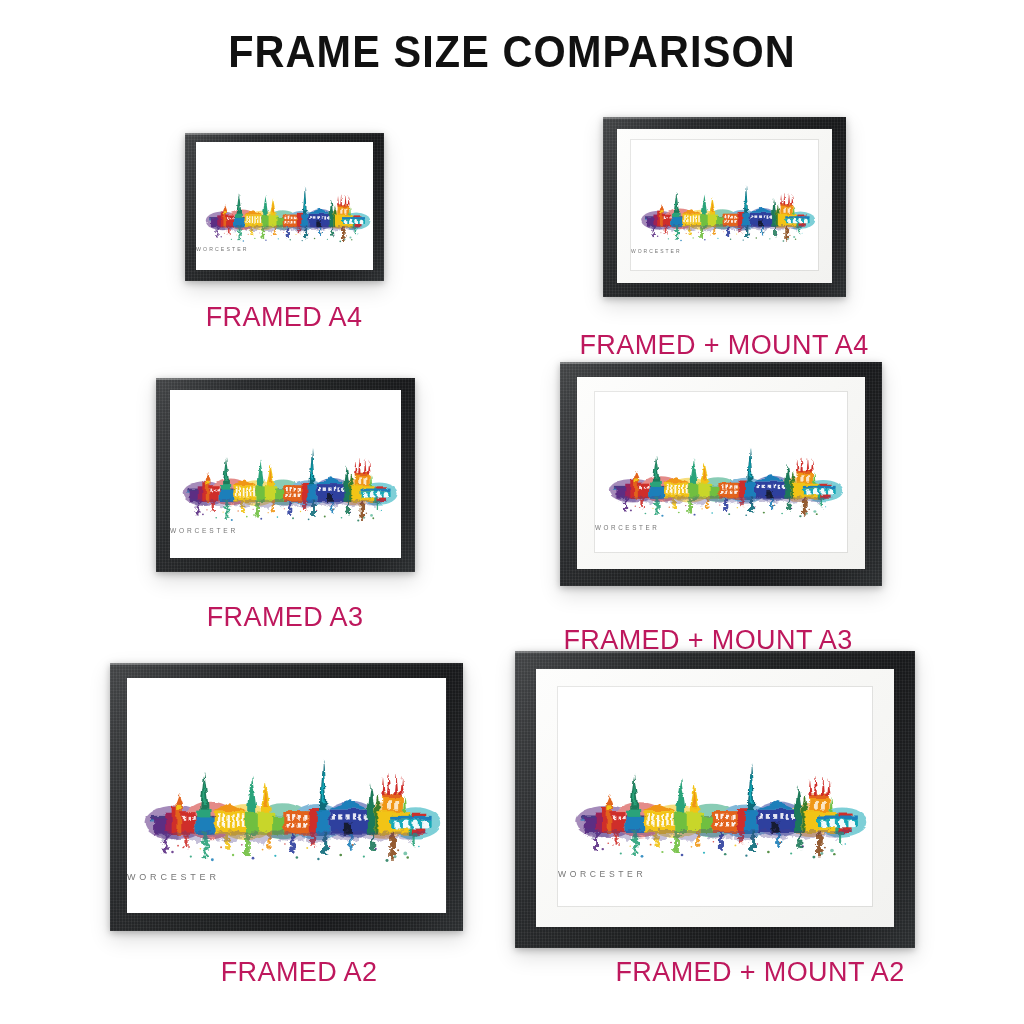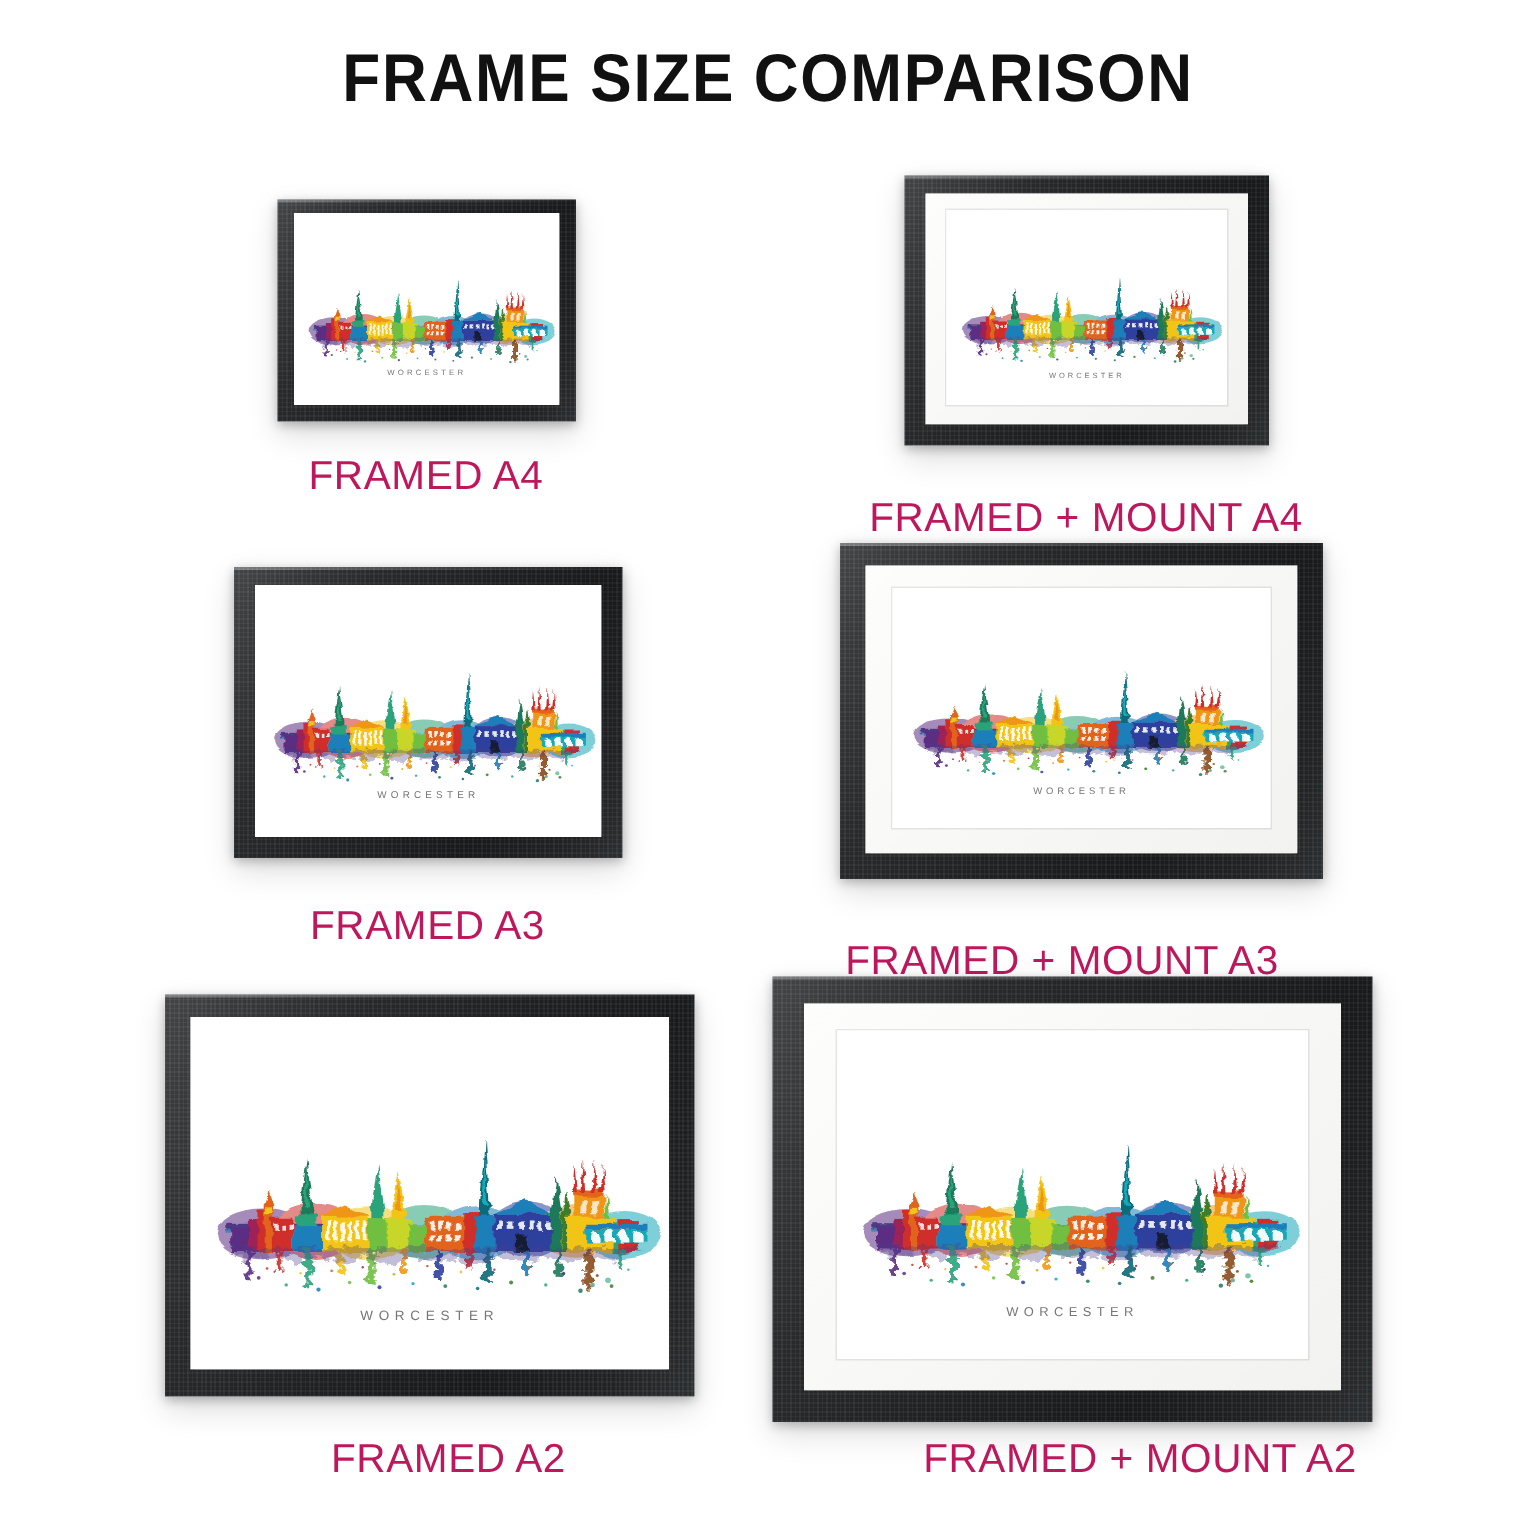--- a/index.html
+++ b/index.html
@@ -124,21 +124,21 @@
     position: absolute;
     inset: 0;
     background: #ffffff;
     overflow: hidden;
   }
   .artwork svg { display: block; width: 100%; height: 100%; }
 
   .city-name {
     position: absolute;
     left: 0; right: 0;
-    text-align: center;
+    text-align: left;
     color: #767676;
     font-family: "Liberation Sans", sans-serif;
     font-weight: 400;
     white-space: nowrap;
   }
 
   
   .wall-shadow {
     position: absolute;
     border-radius: 2px;

